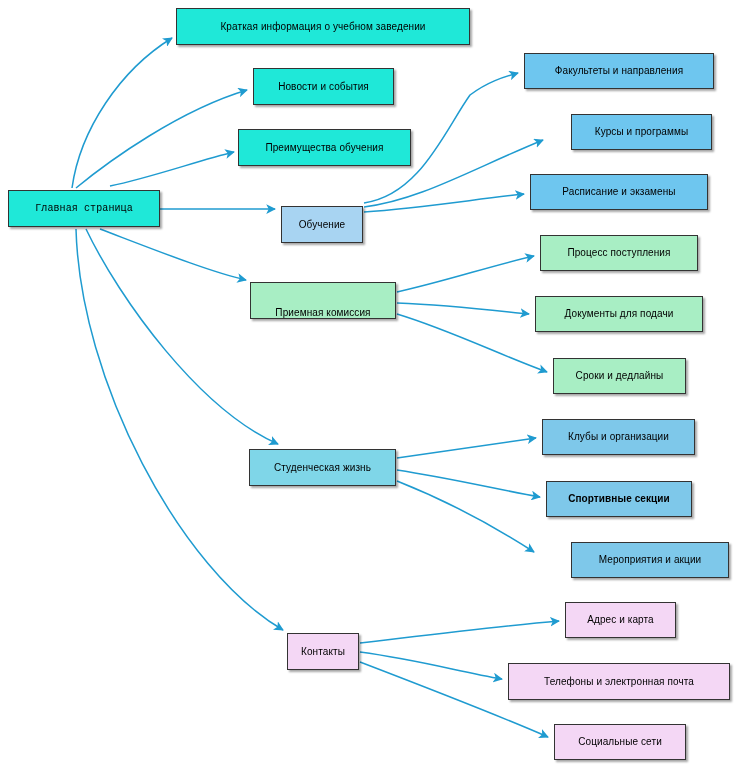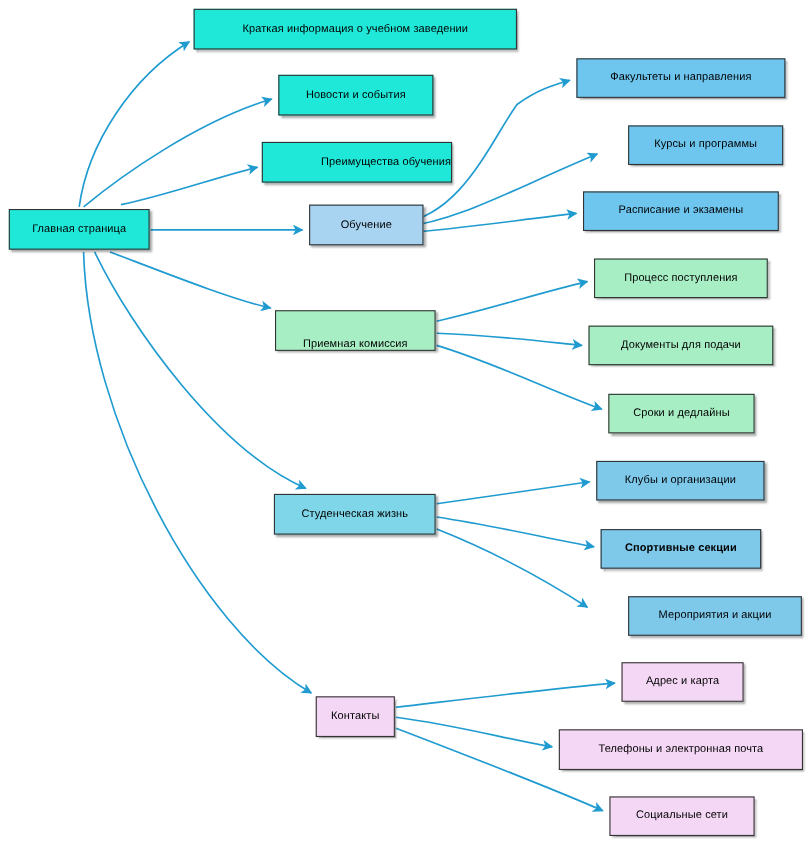--- a/index.html
+++ b/index.html
@@ -59,33 +59,33 @@
         <path d="M 397,458 C 450,450 500,443 536,438" marker-end="url(#arrow)" stroke="#1f9bd0"></path>
         <path d="M 397,470 C 450,478 500,490 540,497" marker-end="url(#arrow)" stroke="#1f9bd0"></path>
         <path d="M 397,481 C 450,502 500,530 534,552" marker-end="url(#arrow)" stroke="#1f9bd0"></path>
         <path d="M 360,643 C 420,636 500,626 559,621" marker-end="url(#arrow)" stroke="#1f9bd0"></path>
         <path d="M 360,652 C 420,660 460,672 502,679" marker-end="url(#arrow)" stroke="#1f9bd0"></path>
         <path d="M 360,662 C 420,685 500,716 548,737" marker-end="url(#arrow)" stroke="#1f9bd0"></path>
       </g>
   </svg>
 
   <div id="node-layer">
-      <div class="node root" style="left: 8px; top: 190px; width: 128px; height: 37px;">
+      <div class="node root" style="left: 8px; top: 190px; width: 152px; height: 37px; font-family: Liberation Mono, monospace;">
         <span>Главная страница</span>
       </div>
       <div class="node cyan" style="left: 176px; top: 8px; width: 294px; height: 37px;">
         <span>Краткая информация о учебном заведении</span>
       </div>
       <div class="node cyan" style="left: 253px; top: 68px; width: 141px; height: 37px;">
         <span>Новости и события</span>
       </div>
-      <div class="node cyan" style="left: 238px; top: 129px; width: 173px; height: 37px; justify-content: flex-end;">
+      <div class="node cyan" style="left: 238px; top: 129px; width: 173px; height: 37px;">
         <span>Преимущества обучения</span>
       </div>
-      <div class="node lightblue" style="left: 281px; top: 186px; width: 104px; height: 37px;">
+      <div class="node lightblue" style="left: 281px; top: 206px; width: 82px; height: 37px;">
         <span>Обучение</span>
       </div>
       <div class="node skyblue" style="left: 524px; top: 53px; width: 190px; height: 36px;">
         <span>Факультеты и направления</span>
       </div>
       <div class="node skyblue" style="left: 549px; top: 114px; width: 141px; height: 36px; margin-left: 22px;">
         <span>Курсы и программы</span>
       </div>
       <div class="node skyblue" style="left: 530px; top: 174px; width: 178px; height: 36px;">
         <span>Расписание и экзамены</span>

